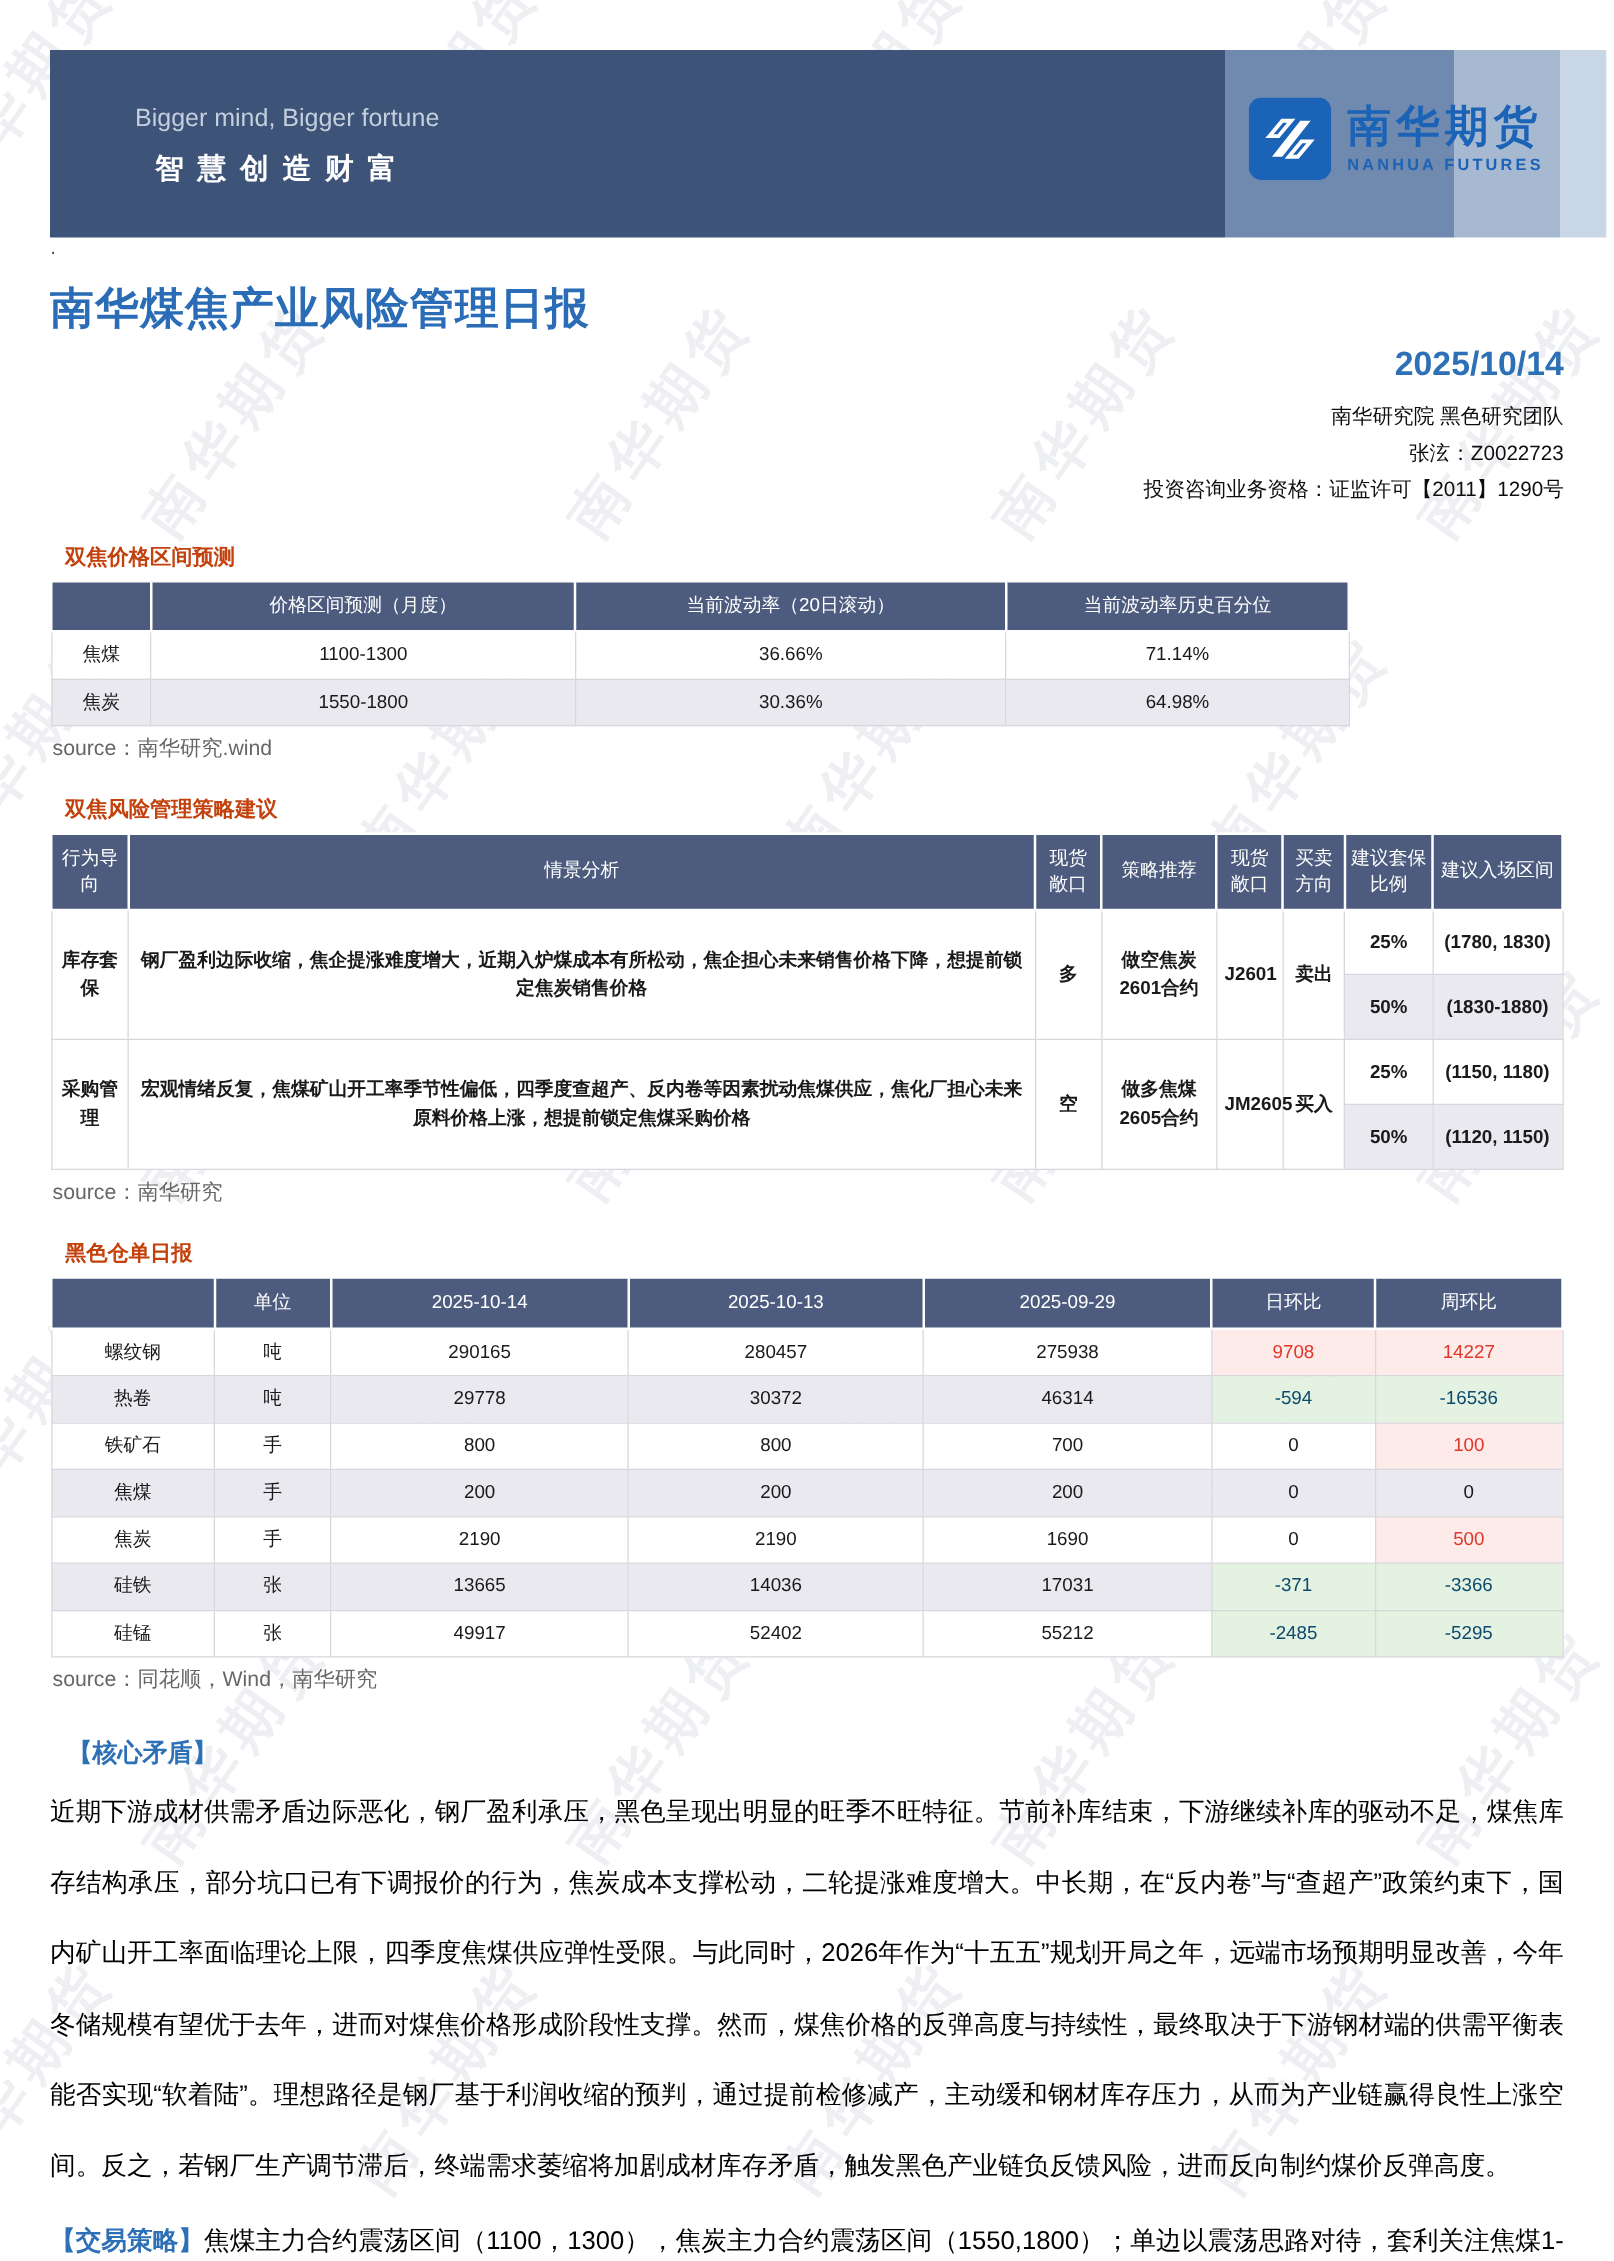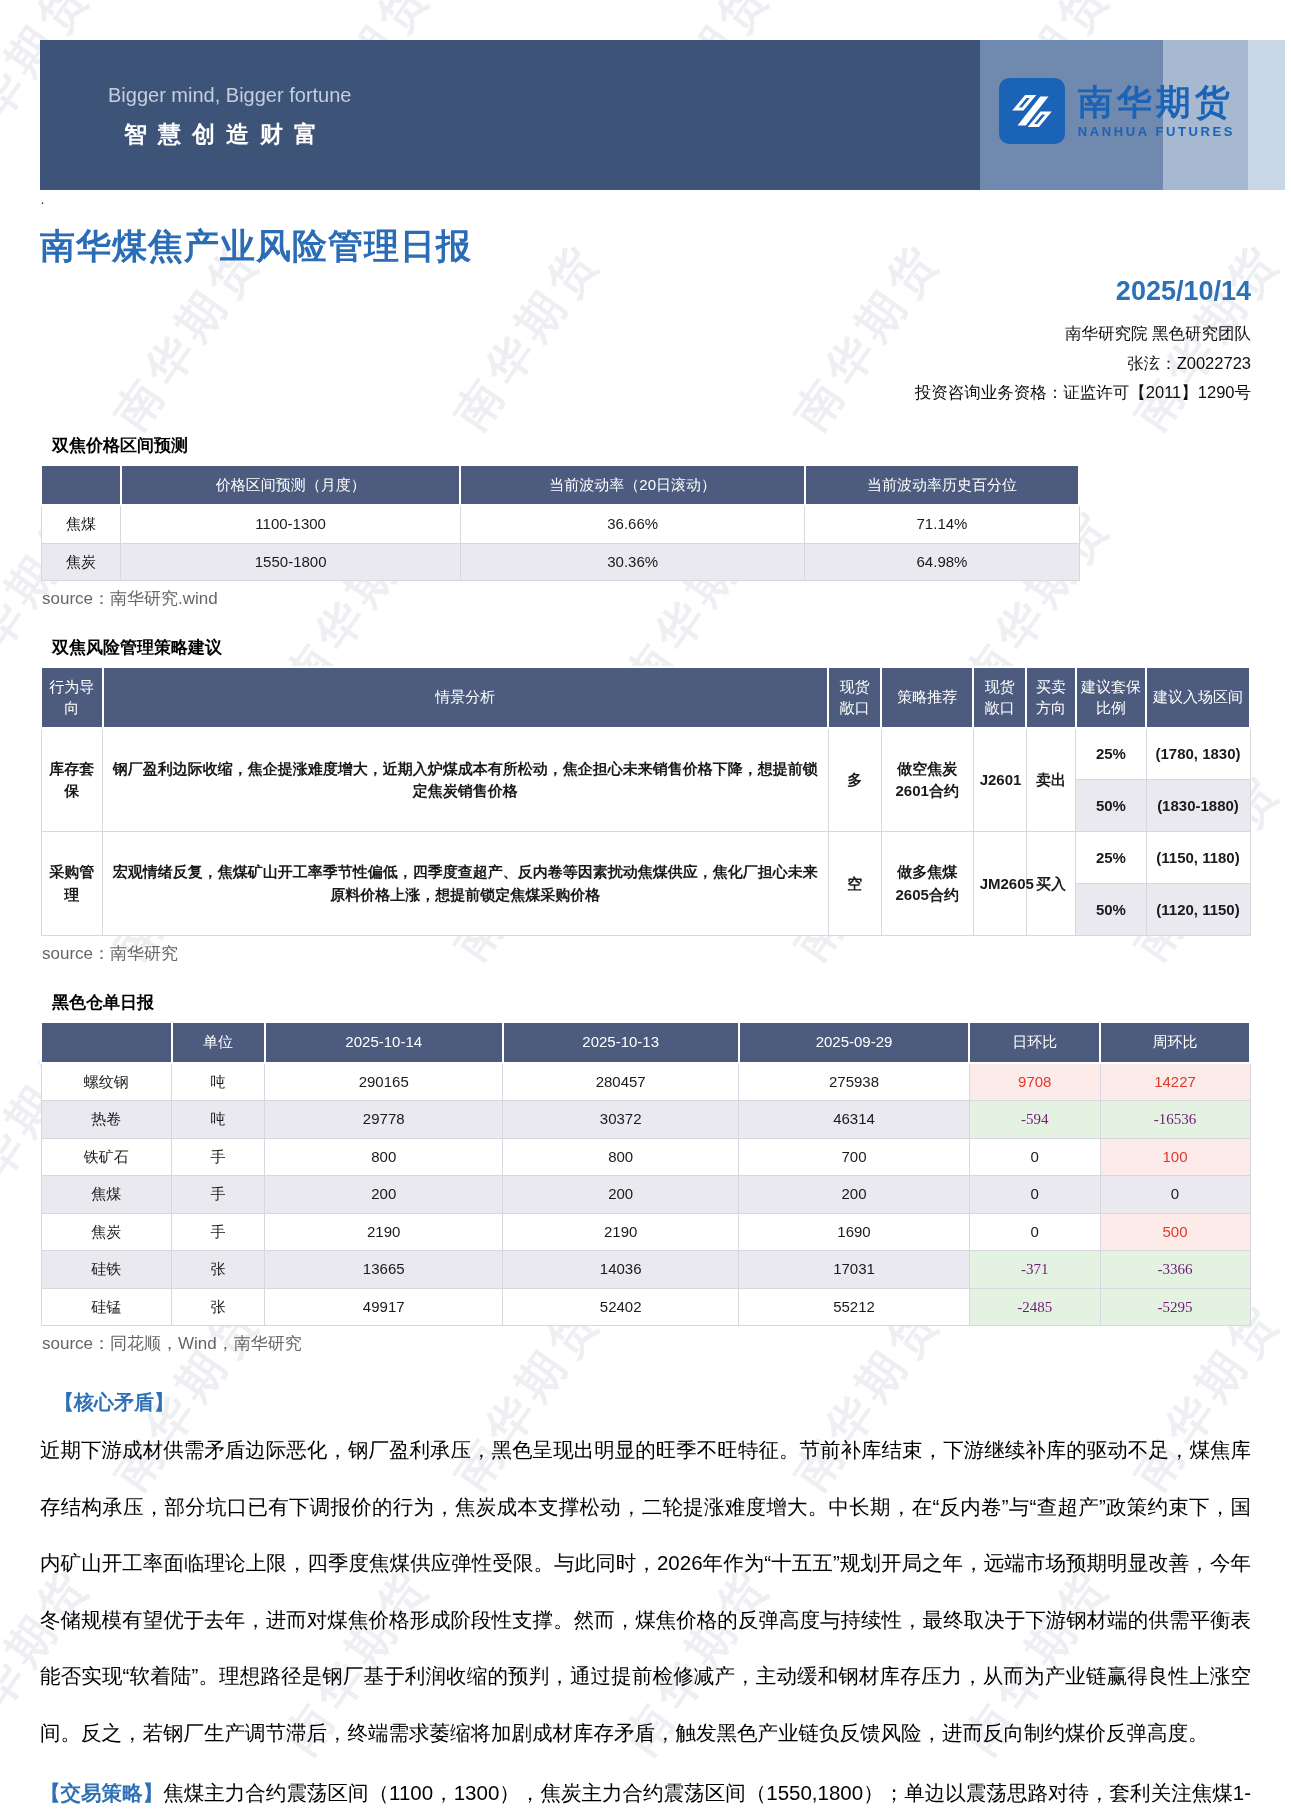--- a/index.html
+++ b/index.html
@@ -36,38 +36,38 @@
   .logo-text-cn { font-size:35px; font-weight:bold; color:#1a63b7; letter-spacing:4px; line-height:1; }
   .logo-text-en { font-size:13px; font-weight:bold; color:#1a63b7; letter-spacing:2.6px; margin-top:5px; }
 
   
   .tiny-dot { height:14px; line-height:14px; font-size:15px; color:#333; margin-top:5px; }
   .report-title { color:#2a6cb5; font-size:35px; font-weight:bold; letter-spacing:1px; margin-top:14px; }
   .report-date { text-align:right; color:#2d70b5; font-size:27px; font-weight:bold; margin-top:6px; }
   .meta { text-align:right; font-size:16.5px; line-height:1.8; margin-top:12px; color:#0d0d0d; }
 
   
-  .section-title { font-size:17px; font-weight:bold; color:#000000; margin:26px 0 7px 12px; }
+  .section-title { font-size:17px; font-weight:bold; color:#c2410c; margin:26px 0 7px 12px; }
   table { border-collapse:collapse; table-layout:fixed; }
   th {
     background:#4d5c7e; color:#ffffff; font-weight:normal; font-size:15px;
     padding:9px 4px; border:2px solid #ffffff; line-height:1.35;
   }
   td {
     font-size:15px; color:#1a1a1a; text-align:center; padding:7px 6px;
     border:1px solid #d7d7dd; line-height:1.5; background:#ffffff;
   }
   .t-forecast { width:1040px; }
   .t-strategy, .t-warehouse { width:1211px; }
   tr.alt td { background:#e9e9ef; }
   td.sub-alt { background:#e9e9ef; }
   .t-strategy td { font-size:15px;font-weight:bold; }
   .t-strategy td.leg { height:52px; }
   td.pos { color:#e0382c; background:#fdebe9; }
-  td.neg { color:#701a75; background:#e4f2e1;font-family:Liberation Serif, serif; }
+  td.neg { color:#0c4a6e; background:#e4f2e1; }
   tr.alt td.neg { background:#e4f2e1; }
   .t-warehouse td { height:37px; }
   .source-line { font-size:17px; color:#666; margin:6px 0 0 2px; }
 
   
   .core-title { color:#2d70b5; font-size:20px; font-weight:bold; margin:34px 0 0 14px; }
   .core-text {
     font-size:20.5px; color:#000; text-align:justify; line-height:2.76; margin:6px 0 0 0;
   }
   .strategy-par { font-size:20.5px; color:#000; text-align:justify; line-height:2.6; margin:4px 0 0 0; }

